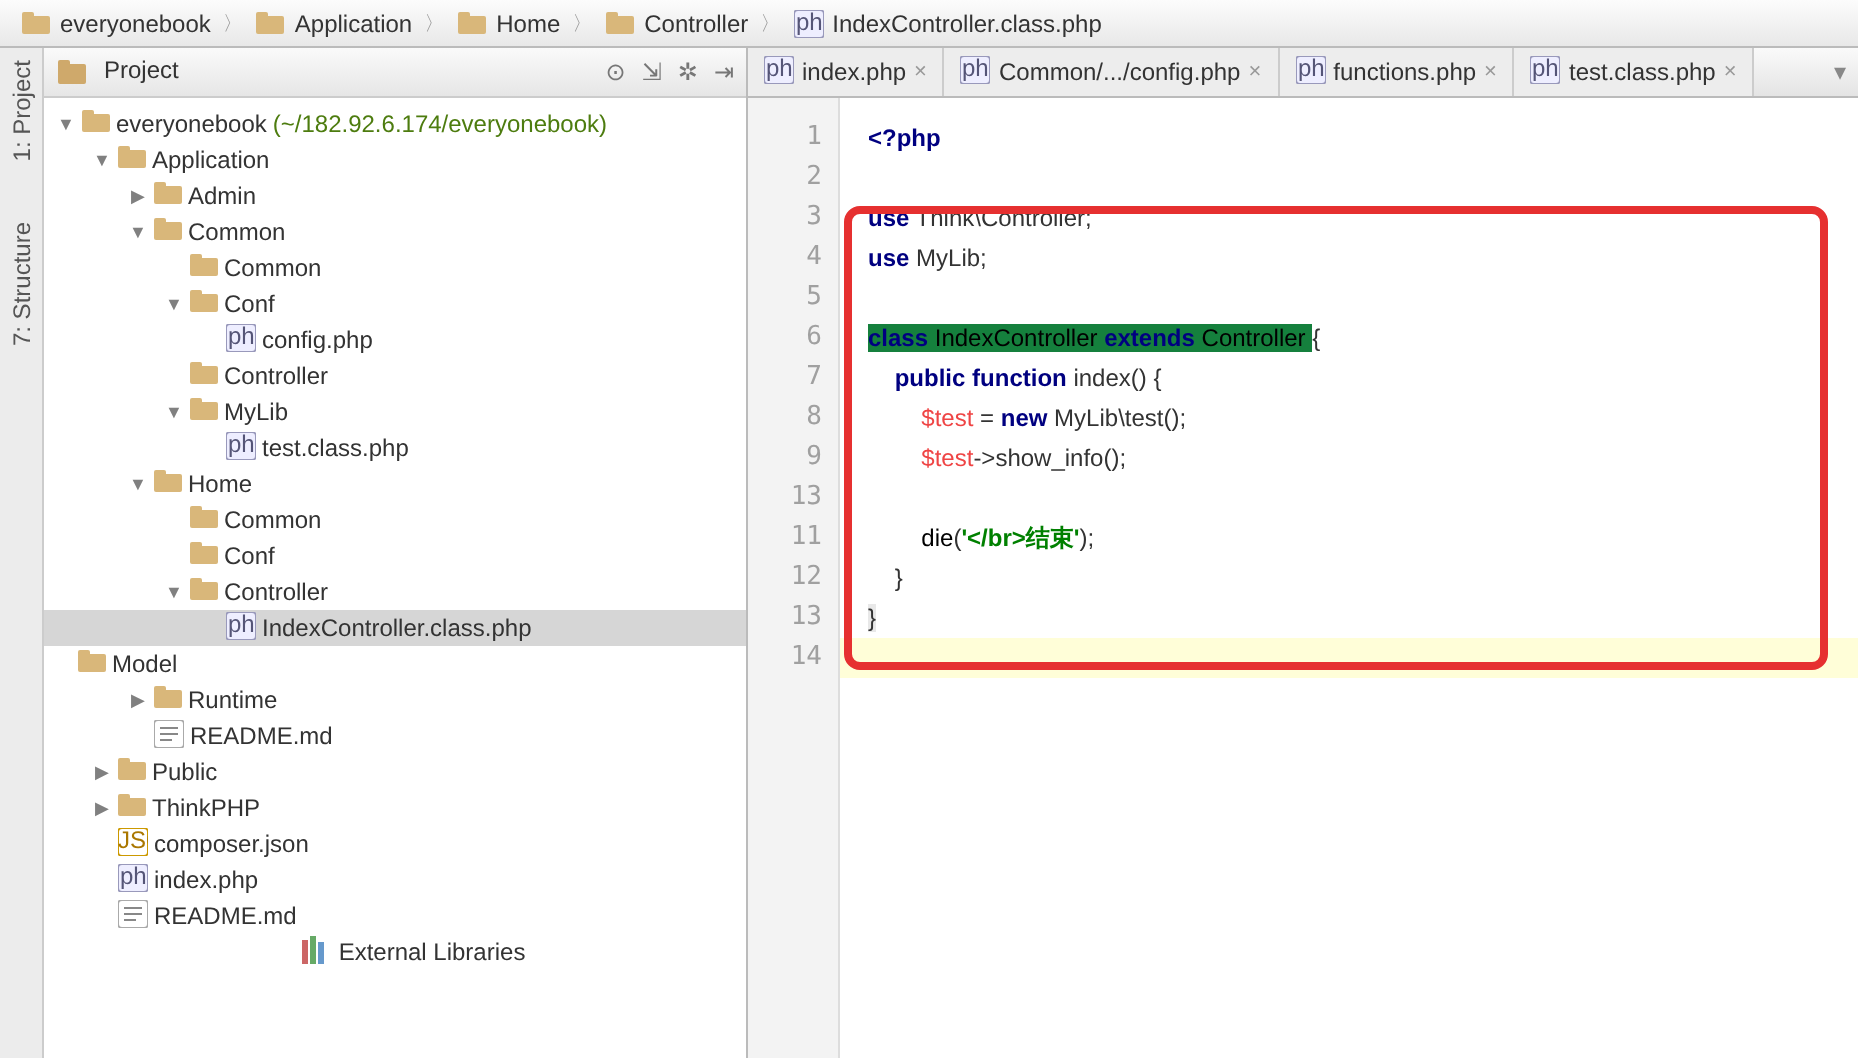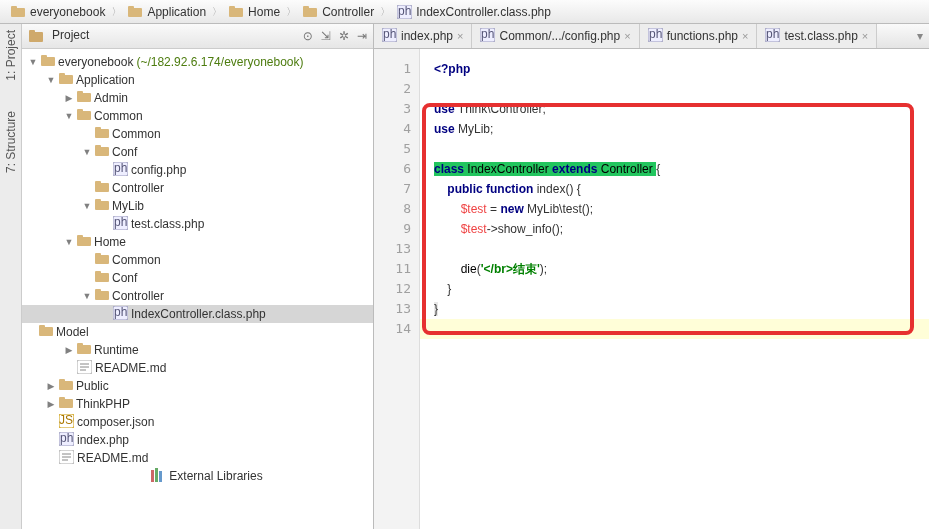--- a/index.html
+++ b/index.html
@@ -39,21 +39,21 @@
 .code-wrap { flex:1; position:relative; background:#fff; overflow:hidden; }
 .gutter { position:absolute; left:0; top:0; bottom:0; width:46px; background:#f3f3f3; border-right:1px solid #ddd; padding-top:10px; text-align:right; }
 .gutter .ln { height:20px; line-height:20px; padding-right:8px; color:#a0a0a0; font-family:Menlo,Consolas,monospace; font-size:13px; }
 .code { position:absolute; left:46px; right:0; top:0; bottom:0; padding:10px 0 0 14px; font-family:Menlo,Consolas,monospace; font-size:14px; line-height:20px; }
 .code .row { height:20px; white-space:pre; }
 .k { color:#000080; font-weight:bold; }
 .fn { color:#000; }
 .s { color:#008000; font-weight:bold; }
 .v { color:#ef4444;text-align:right; }
 .cls { color:#000; }
-.hl-bg { background:#22c55e; display:inline; }
+.hl-bg { background:#15803d; display:inline; }
 .cur-line { background:#fffed8; position:absolute; left:0; right:0; height:20px; }
 .red-box { position:absolute; border:4px solid #e63030; border-radius:8px; pointer-events:none; }
 
 
 .ico-folder { width:14px; height:11px; }
 .ico-php { width:15px; height:14px; }
 </style>
 </head>
 <body>
 

